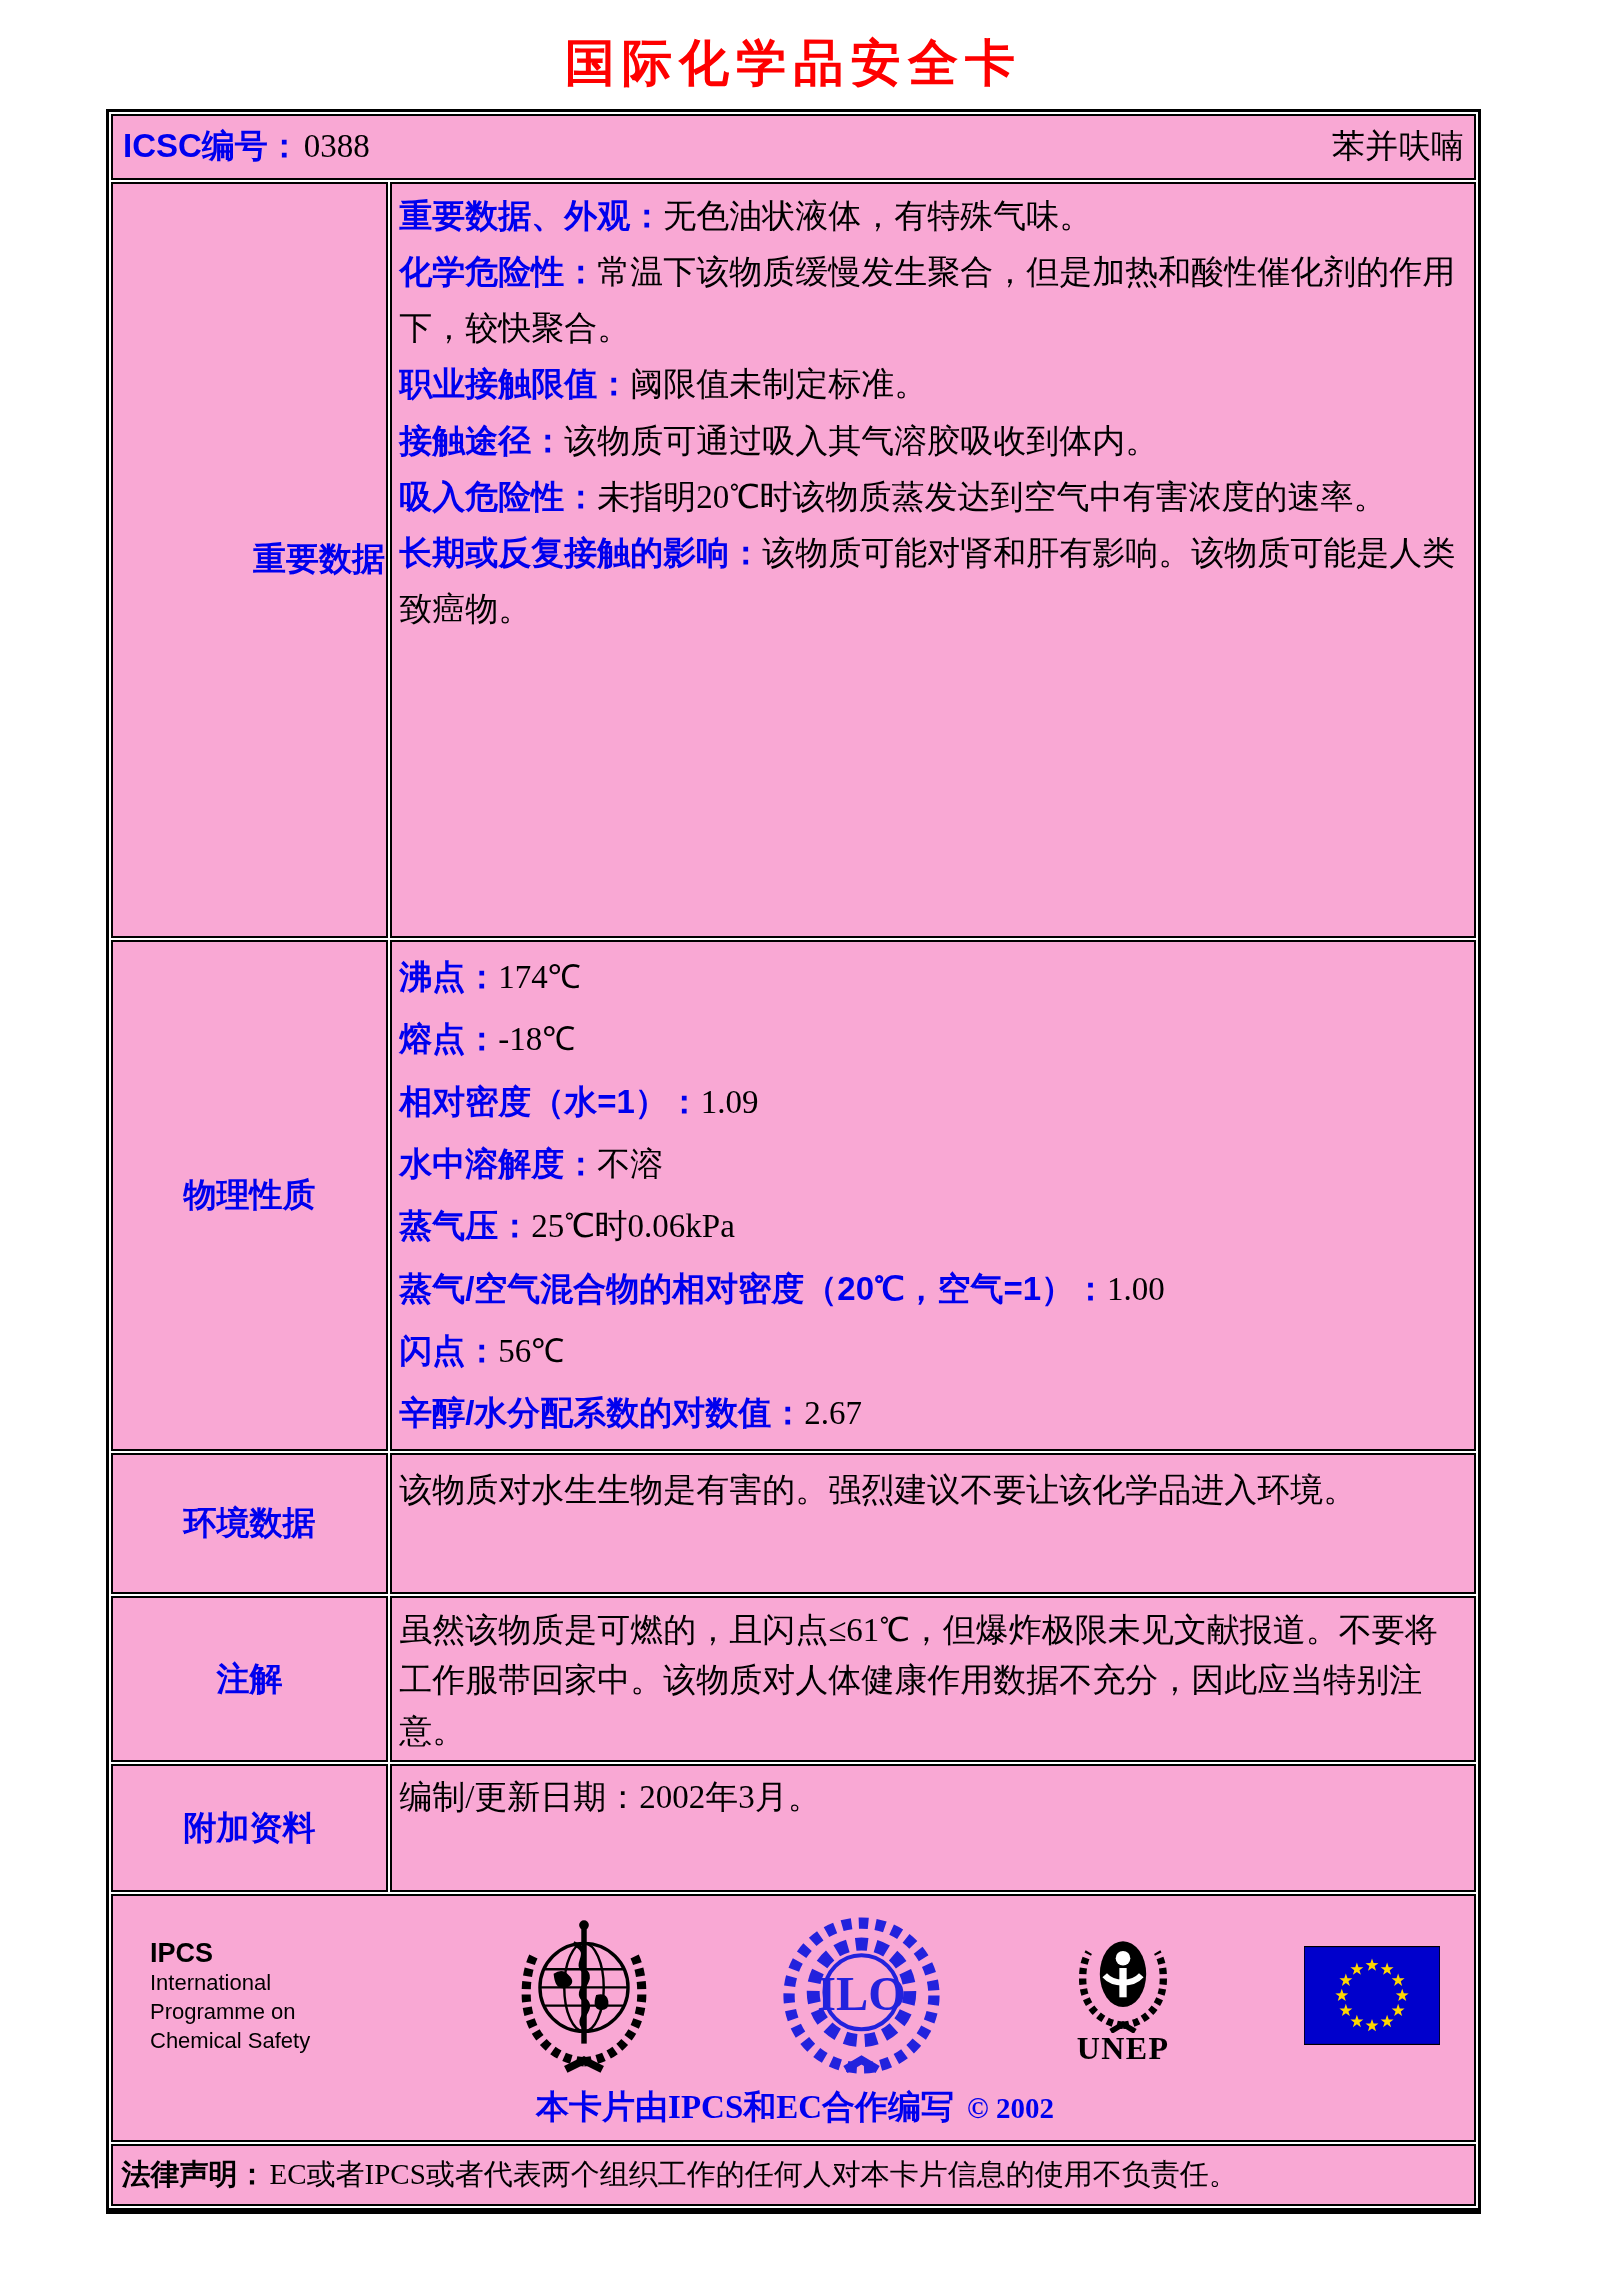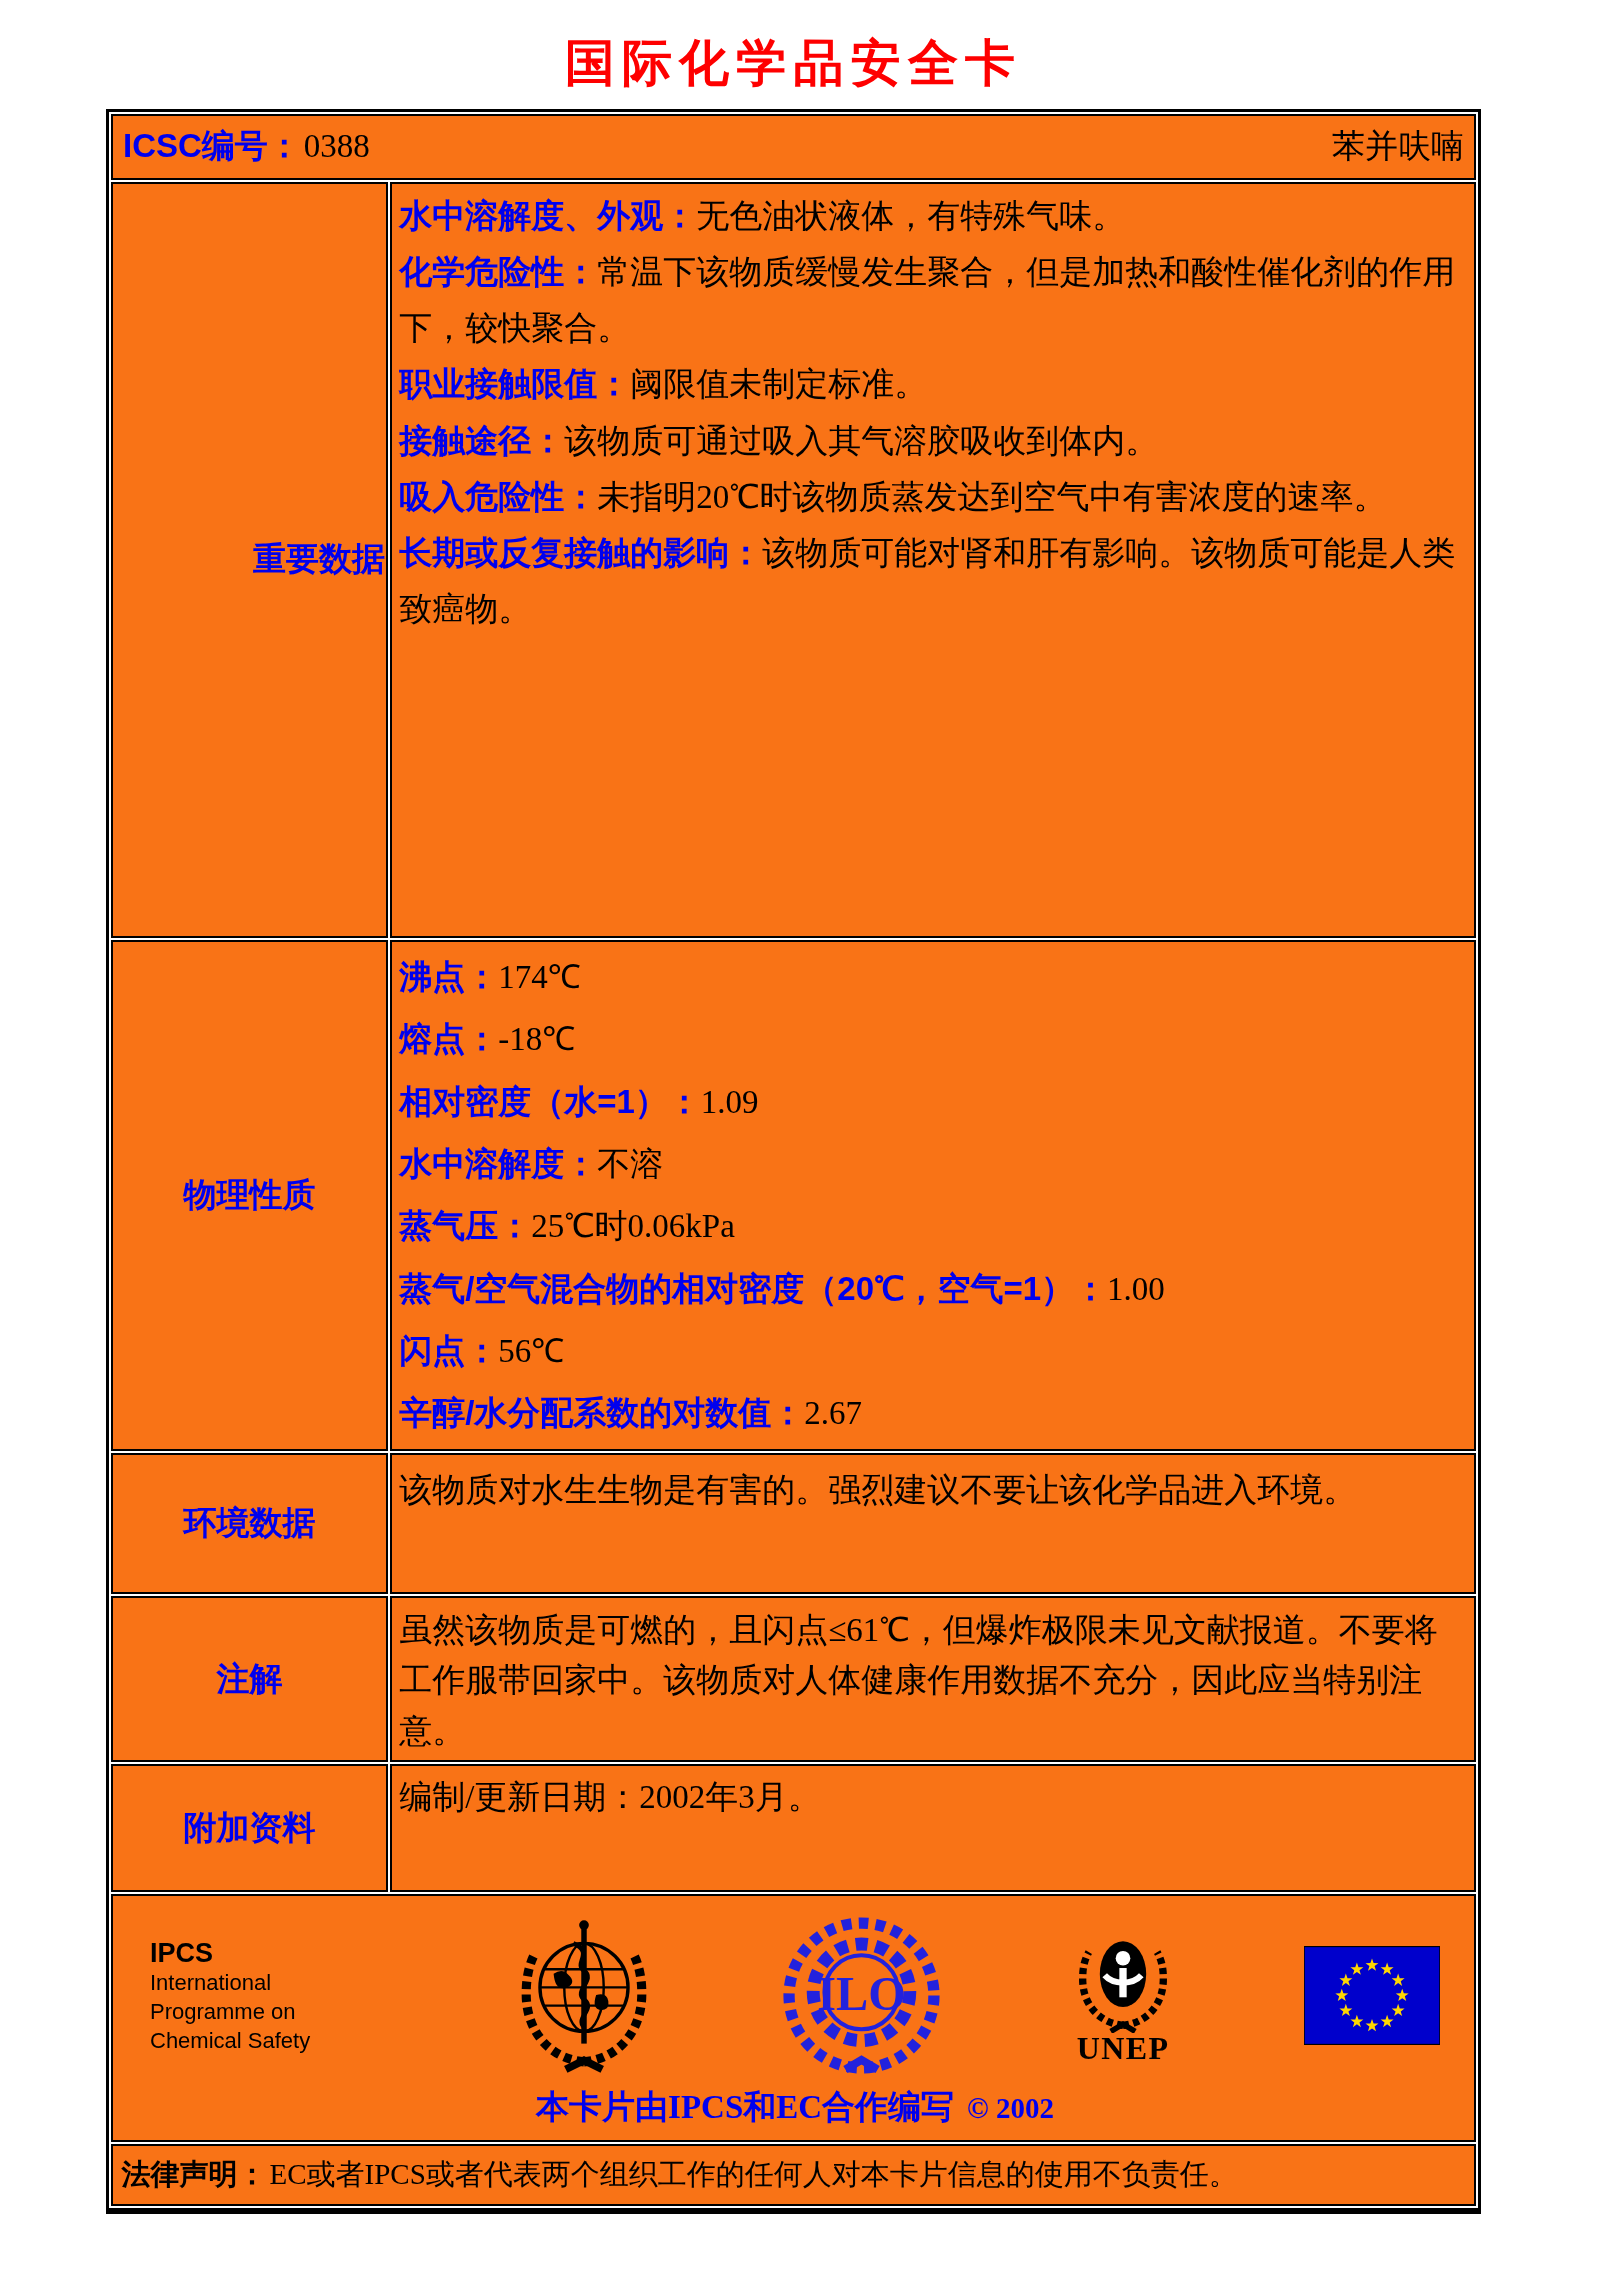--- a/index.html
+++ b/index.html
@@ -8,21 +8,21 @@
 
   .page-title {
     width:1375px; margin:30px 0 11.5px 106px;
     text-align:center; color:#fe0000;
     font-family:"Liberation Serif", serif;
     font-size:50px; font-weight:bold; letter-spacing:7.2px;
   }
 
   .card { margin-left:106px; width:1375px; border:3.6px solid #000; border-bottom-width:6.5px; background:#fff; }
   table.icsc { width:100%; border-collapse:separate; border-spacing:2.9px; table-layout:fixed; }
-  table.icsc td { border:2.2px solid #000; background:#f97316; }
+  table.icsc td { border:2.2px solid #000; background:#f9a8d4; }
 
   col.c-label { width:277px; }
 
   td.section-label { text-align:center; vertical-align:middle; }
   .sec-label-text {
     color:#0000ee; font-family:"Liberation Sans", sans-serif;
     font-weight:bold; font-size:33px; white-space:nowrap;
   }
 
   td.content { vertical-align:top; padding:4.3px 10px 4.3px 7.2px; }
@@ -84,21 +84,21 @@
         <div class="chem-name">苯并呋喃</div>
       </div>
     </td>
   </tr>
 
   <tr>
     <td class="section-label" style="height:756px;text-align:right;">
       <span class="sec-label-text">重要数据</span>
     </td>
     <td class="content">
-      <p class="item"><span class="lbl">水中溶解度、外观：</span><span class="val">无色油状液体，有特殊气味。</span></p>
+      <p class="item"><span class="lbl">重要数据、外观：</span><span class="val">无色油状液体，有特殊气味。</span></p>
       <p class="item"><span class="lbl">化学危险性：</span><span class="val">常温下该物质缓慢发生聚合，但是加热和酸性催化剂的作用下，较快聚合。</span></p>
       <p class="item"><span class="lbl">职业接触限值：</span><span class="val">阈限值未制定标准。</span></p>
       <p class="item"><span class="lbl">接触途径：</span><span class="val">该物质可通过吸入其气溶胶吸收到体内。</span></p>
       <p class="item"><span class="lbl">吸入危险性：</span><span class="val">未指明20℃时该物质蒸发达到空气中有害浓度的速率。</span></p>
       <p class="item"><span class="lbl">长期或反复接触的影响：</span><span class="val">该物质可能对肾和肝有影响。该物质可能是人类致癌物。</span></p>
     </td>
   </tr>
 
   <tr>
     <td class="section-label" style="height:493px;">

